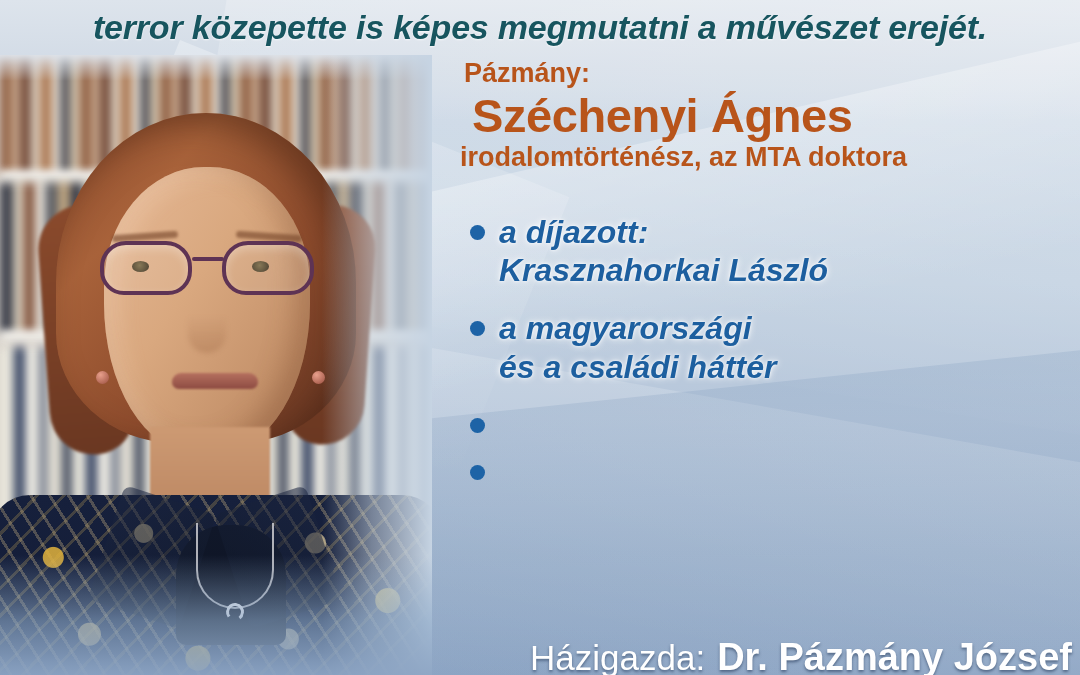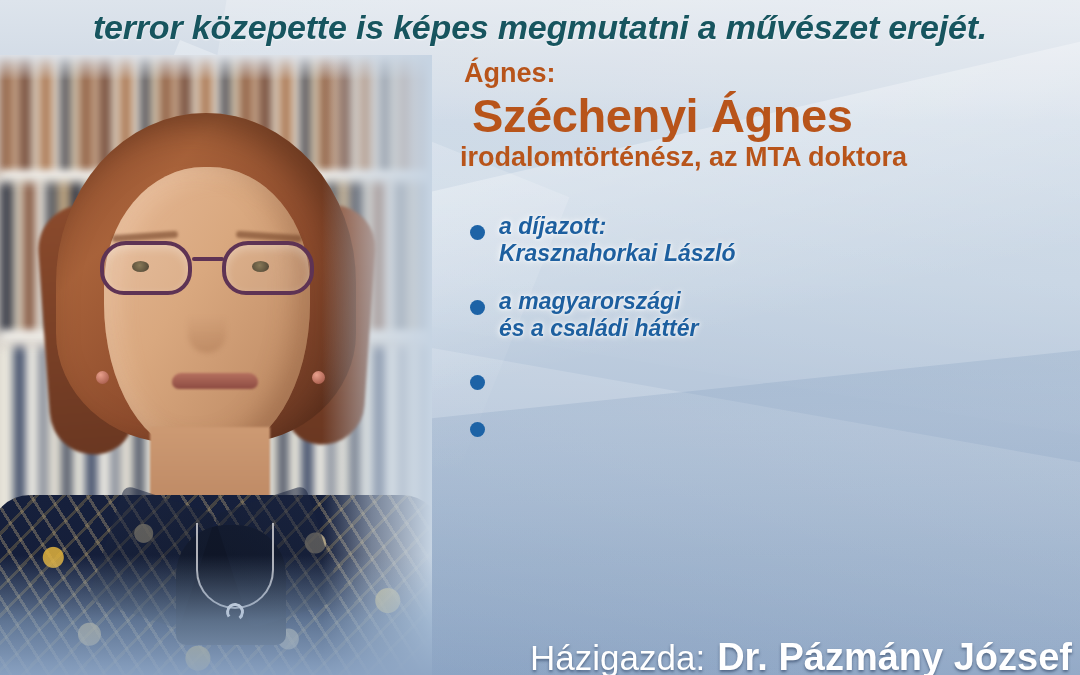--- a/index.html
+++ b/index.html
@@ -318,21 +318,21 @@
     display:flex; align-items:flex-start;
     margin-bottom:20px;
   }
   .dot {
     flex:0 0 auto;
     width:15px; height:15px; border-radius:50%;
     background:#1d63a6;
     margin:12px 14px 0 10px;
   }
   .bullet-text {
-    font-size:23px; font-weight:700; font-style:italic;
+    font-size:32px; font-weight:700; font-style:italic;
     color:#1d5f9f; line-height:1.2;
     text-shadow:0 0 7px rgba(255,255,255,0.95), 0 0 3px rgba(255,255,255,0.9);
     white-space:pre-line;
   }
 
   
   .footer {
     position:absolute; right:8px; bottom:-4px;
     z-index:30;
     display:flex; align-items:baseline; gap:12px;
@@ -409,21 +409,21 @@
       </div>
 
       <div class="photo-fade-top"></div>
       <div class="photo-fade-right"></div>
       <div class="photo-fade-bottom"></div>
     </div>
   </div>
 
   <div class="content">
 
-    <div class="speaker-label">Ágnes:</div>
+    <div class="speaker-label">Pázmány:</div>
 
     <div class="speaker-name">Széchenyi Ágnes</div>
 
     <div class="speaker-title">irodalomtörténész, az MTA doktora</div>
 
     <ul class="bullets">
       <li class="bullet">
         <span class="dot"></span>
         <span class="bullet-text">a díjazott:
 Krasznahorkai László</span>

